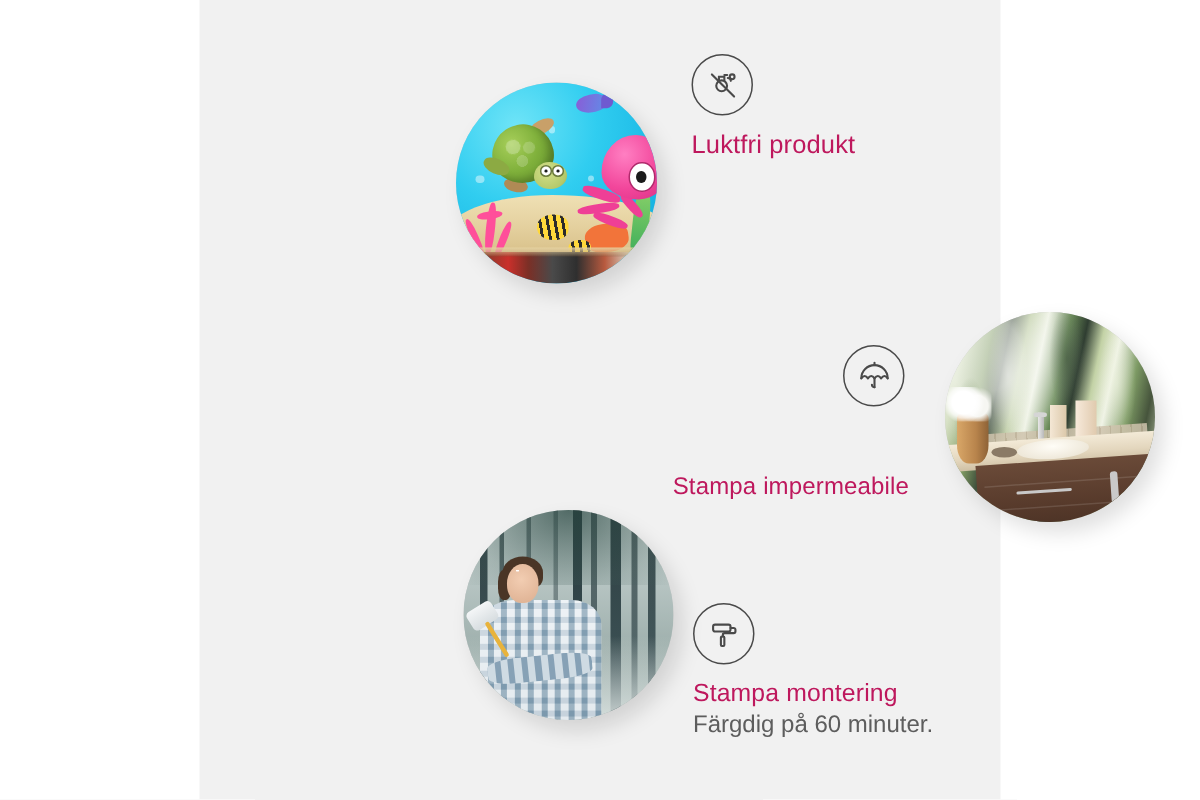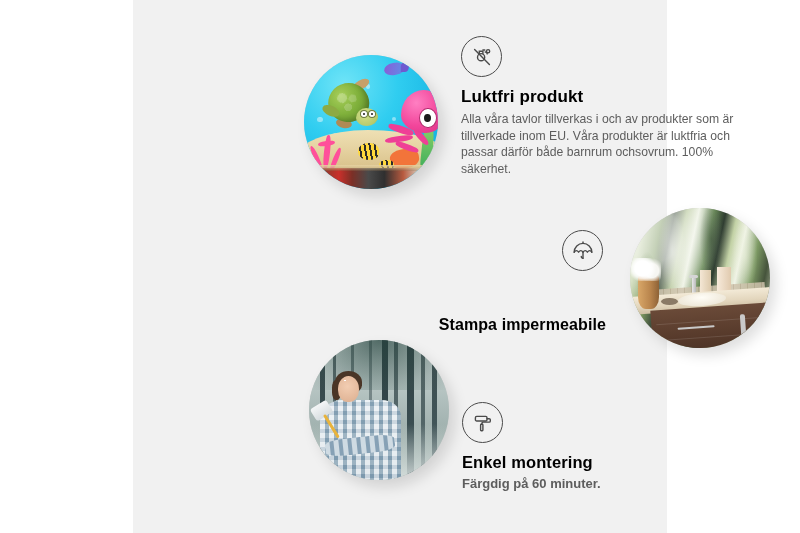--- a/index.html
+++ b/index.html
@@ -283,34 +283,34 @@
   }
 
   
   .feature{position:absolute;}
   .f-icon{
     width:41px;height:41px;border-radius:50%;
     border:1.6px solid #4a4a4a;display:flex;align-items:center;justify-content:center;
     box-sizing:border-box;
   }
   .f-title{
-    font-size:16.5px;font-weight:bold;color:#000000;margin:10px 0 4px 0;
+    font-size:16.5px;font-weight:normal;color:#be185d;margin:10px 0 4px 0;
     letter-spacing:.1px;
   }
   .f-desc{font-size:12.2px;line-height:16.5px;color:#5d5d5d;margin:0;}
 
   #feature-odour{left:328px;top:36px;width:300px;}
   #feature-odour .f-title{font-size:17px;}
   #feature-water{left:213px;top:230px;width:260px;text-align:right;}
   #feature-water .f-icon{margin-left:auto;margin-right:3px;}
   #feature-water .f-title{font-size:16px;text-align:right;margin-top:45px;}
   #feature-water .f-desc{font-size:12.2px;text-align:right;}
   #feature-mount{left:329px;top:402px;width:270px;}
   #feature-mount .f-title{font-size:16.5px;}
-  #feature-mount .f-desc{font-size:13px;font-weight:bold;}
+  #feature-mount .f-desc{font-size:16px;}
 </style>
 </head>
 <body>
 
 <div class="stage">
   <div class="panel">
 
     <div class="photo" id="photo-ocean">
       <div class="inner">
         <div class="ocean-bg"></div>
@@ -357,21 +357,20 @@
         <svg width="24" height="24" viewBox="0 0 24 24" fill="none" stroke="#4a4a4a" stroke-width="1.4" stroke-linecap="round">
           <path d="M7.5 12.2a3.6 3.6 0 1 0 7.2 0 3.6 3.6 0 0 0-7.2 0z"></path>
           <path d="M9.3 8.6V6.2h3.6v2.4"></path>
           <path d="M12.9 5.0h1.9"></path>
           <path d="M15.2 7.0c1.1 0 2 .8 2 1.9"></path>
           <circle cx="18.1" cy="6.2" r="1.6"></circle>
           <path d="M4.6 4.6 19.4 19.4"></path>
         </svg>
       </div>
       <div class="f-title">Luktfri produkt</div>
-      <p class="f-desc">Alla våra tavlor tillverkas i och av produkter som är tillverkade inom EU. Våra produkter är luktfria och passar därför både barnrum ochsovrum. 100% säkerhet.</p>
     </div>
 
     <div class="feature" id="feature-water">
       <div class="f-icon">
         <svg width="24" height="24" viewBox="0 0 24 24" fill="none" stroke="#4a4a4a" stroke-width="1.4" stroke-linecap="round" stroke-linejoin="round">
           <path d="M3.2 13.2a8.8 8.8 0 0 1 17.6 0"></path>
           <path d="M3.2 13.2c1.5-2.1 3.0-2.1 4.4 0 1.5-2.1 3.0-2.1 4.4 0 1.5-2.1 3.0-2.1 4.4 0 1.5-2.1 3.0-2.1 4.4 0"></path>
           <path d="M12 13.2v6.0"></path>
           <path d="M12 19.2a1.7 1.7 0 0 1-1.7-1.7"></path>
           <path d="M12 4.4V2.9"></path>
@@ -433,18 +432,18 @@
     </div>
 
     <div class="feature" id="feature-mount">
       <div class="f-icon">
         <svg width="24" height="24" viewBox="0 0 24 24" fill="none" stroke="#4a4a4a" stroke-width="1.4" stroke-linecap="round" stroke-linejoin="round">
           <rect x="4.4" y="5.4" width="11.6" height="4.6" rx="1.3"></rect>
           <path d="M16.0 7.7h2.1a1.2 1.2 0 0 1 1.2 1.2v1.0a1.2 1.2 0 0 1-1.2 1.2h-6.0a1.2 1.2 0 0 0-1.2 1.2v1.0"></path>
           <rect x="9.6" y="13.3" width="2.3" height="6.4" rx="0.7"></rect>
         </svg>
       </div>
-      <div class="f-title">Enkel montering</div>
+      <div class="f-title">Stampa montering</div>
       <p class="f-desc">Färgdig på 60 minuter.</p>
     </div>
 
   </div>
 </div>
 
 </body></html>

